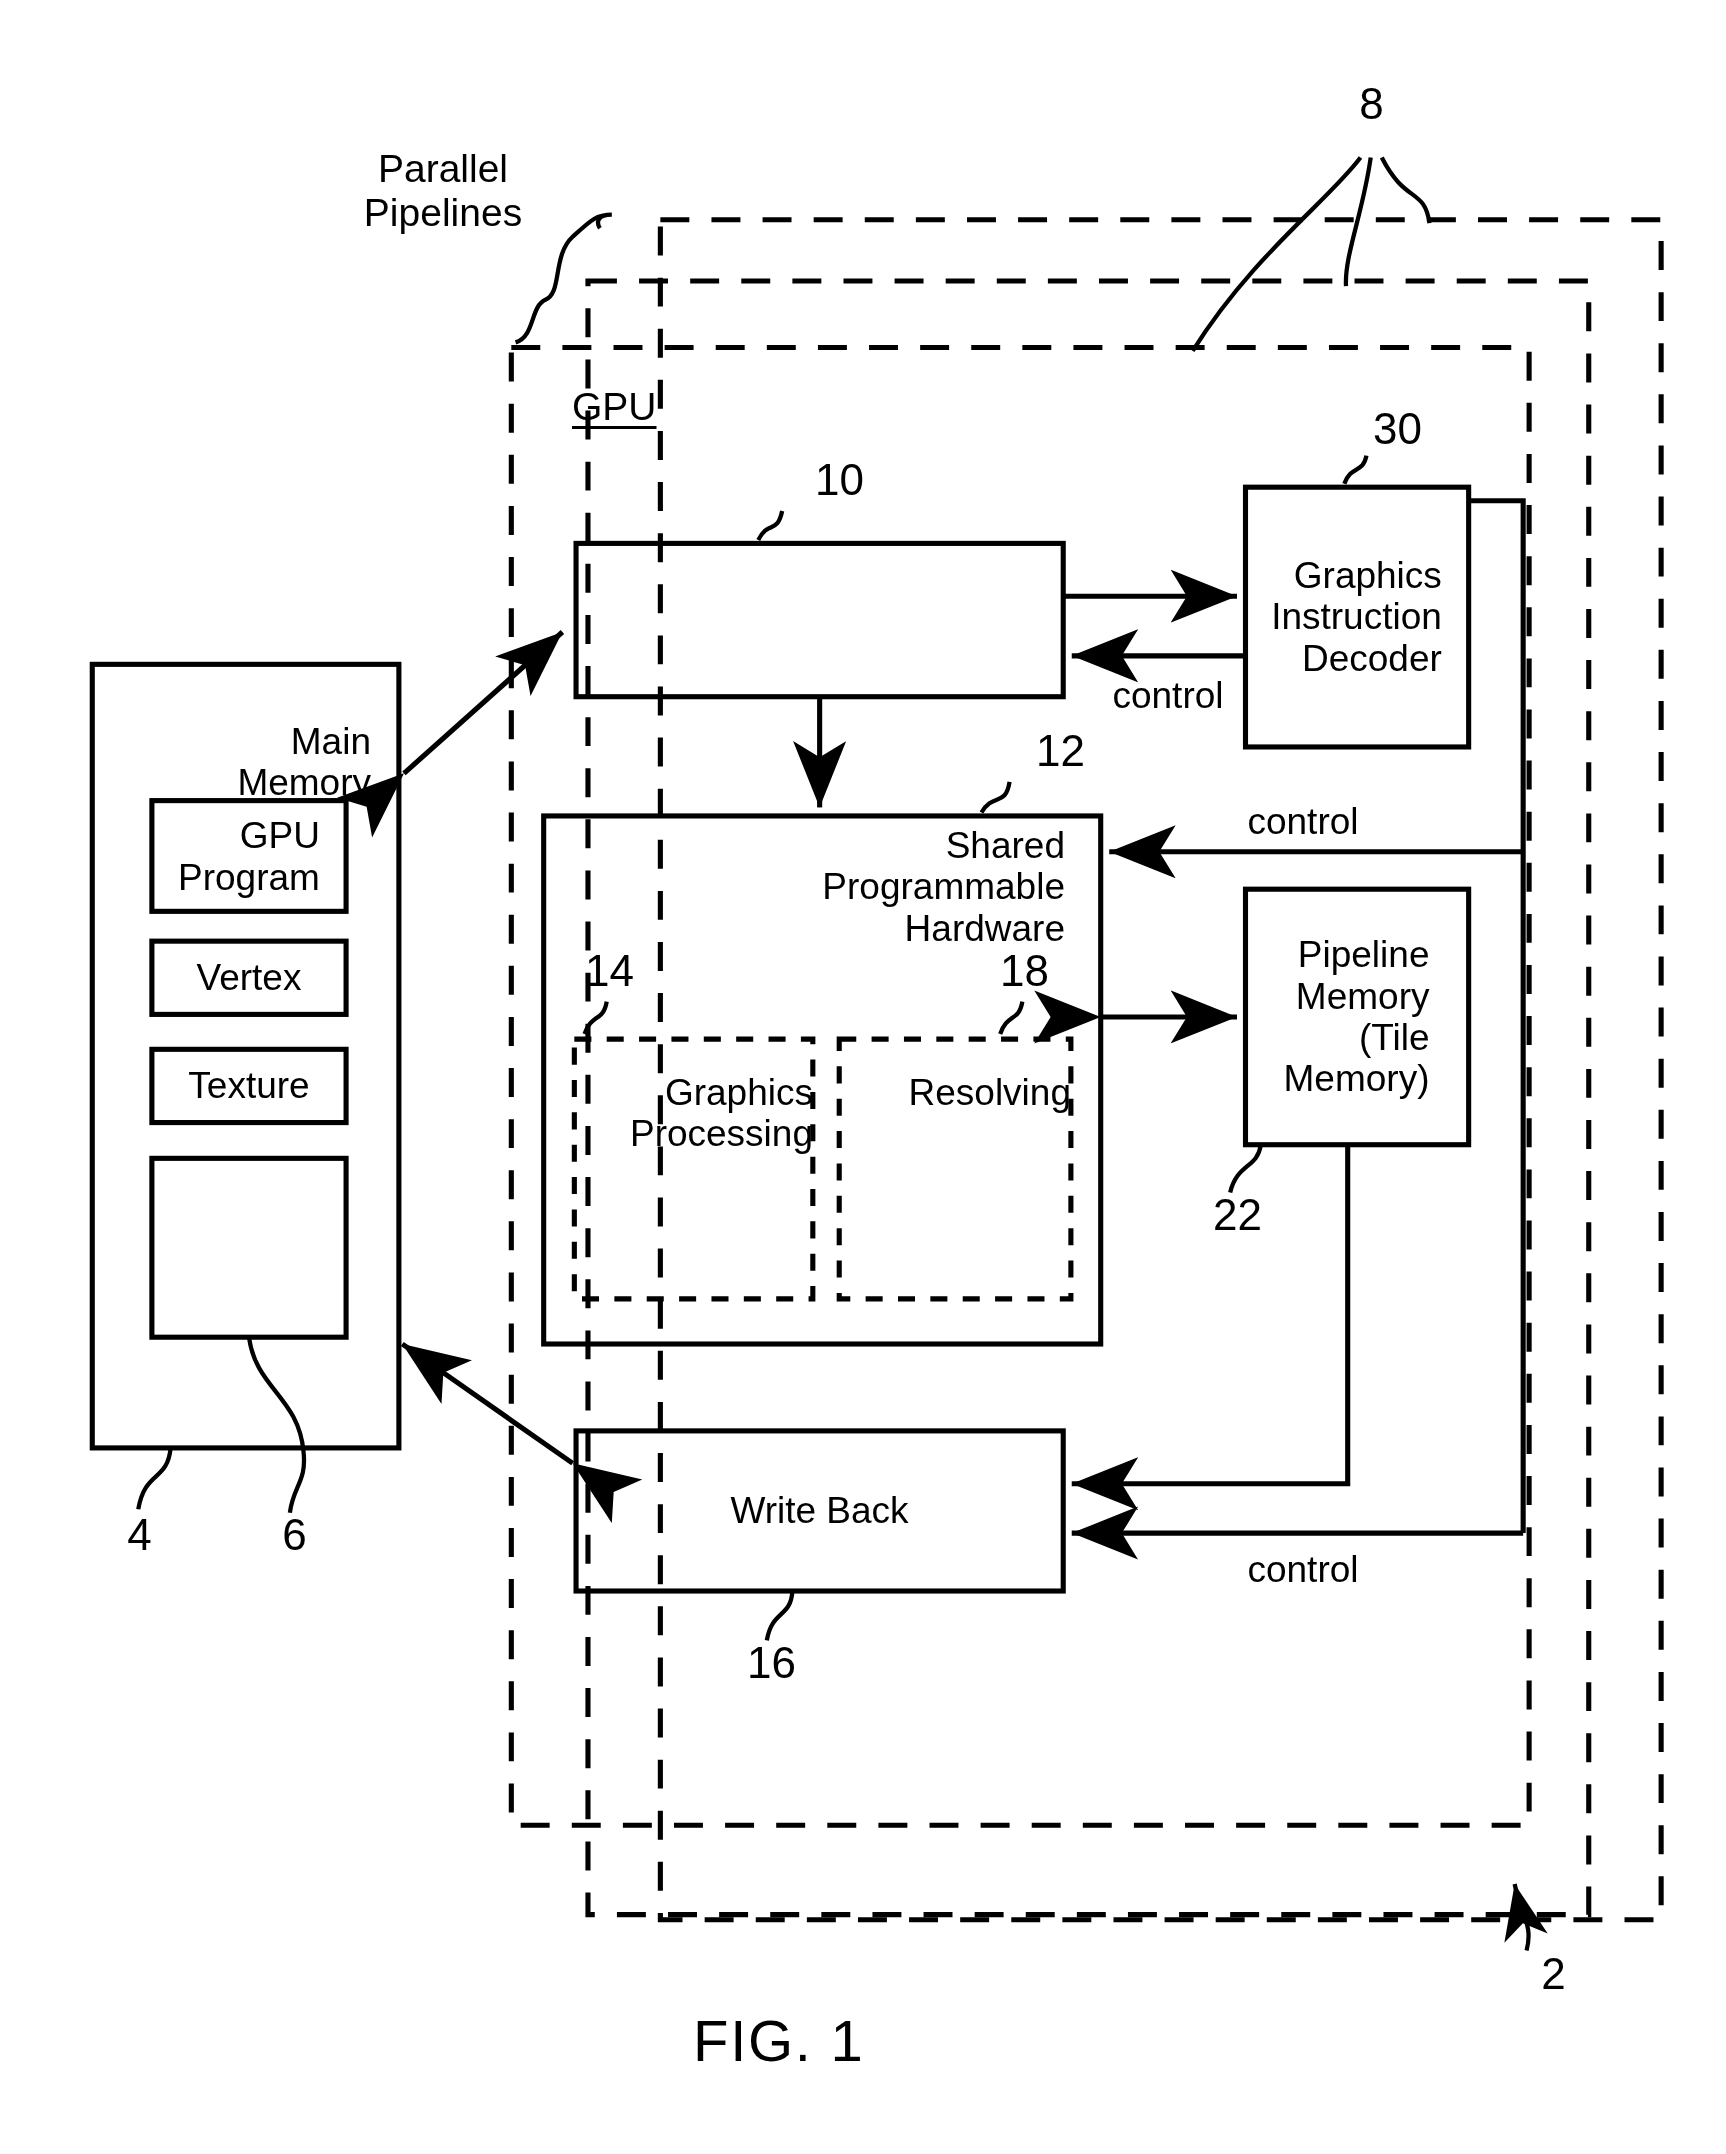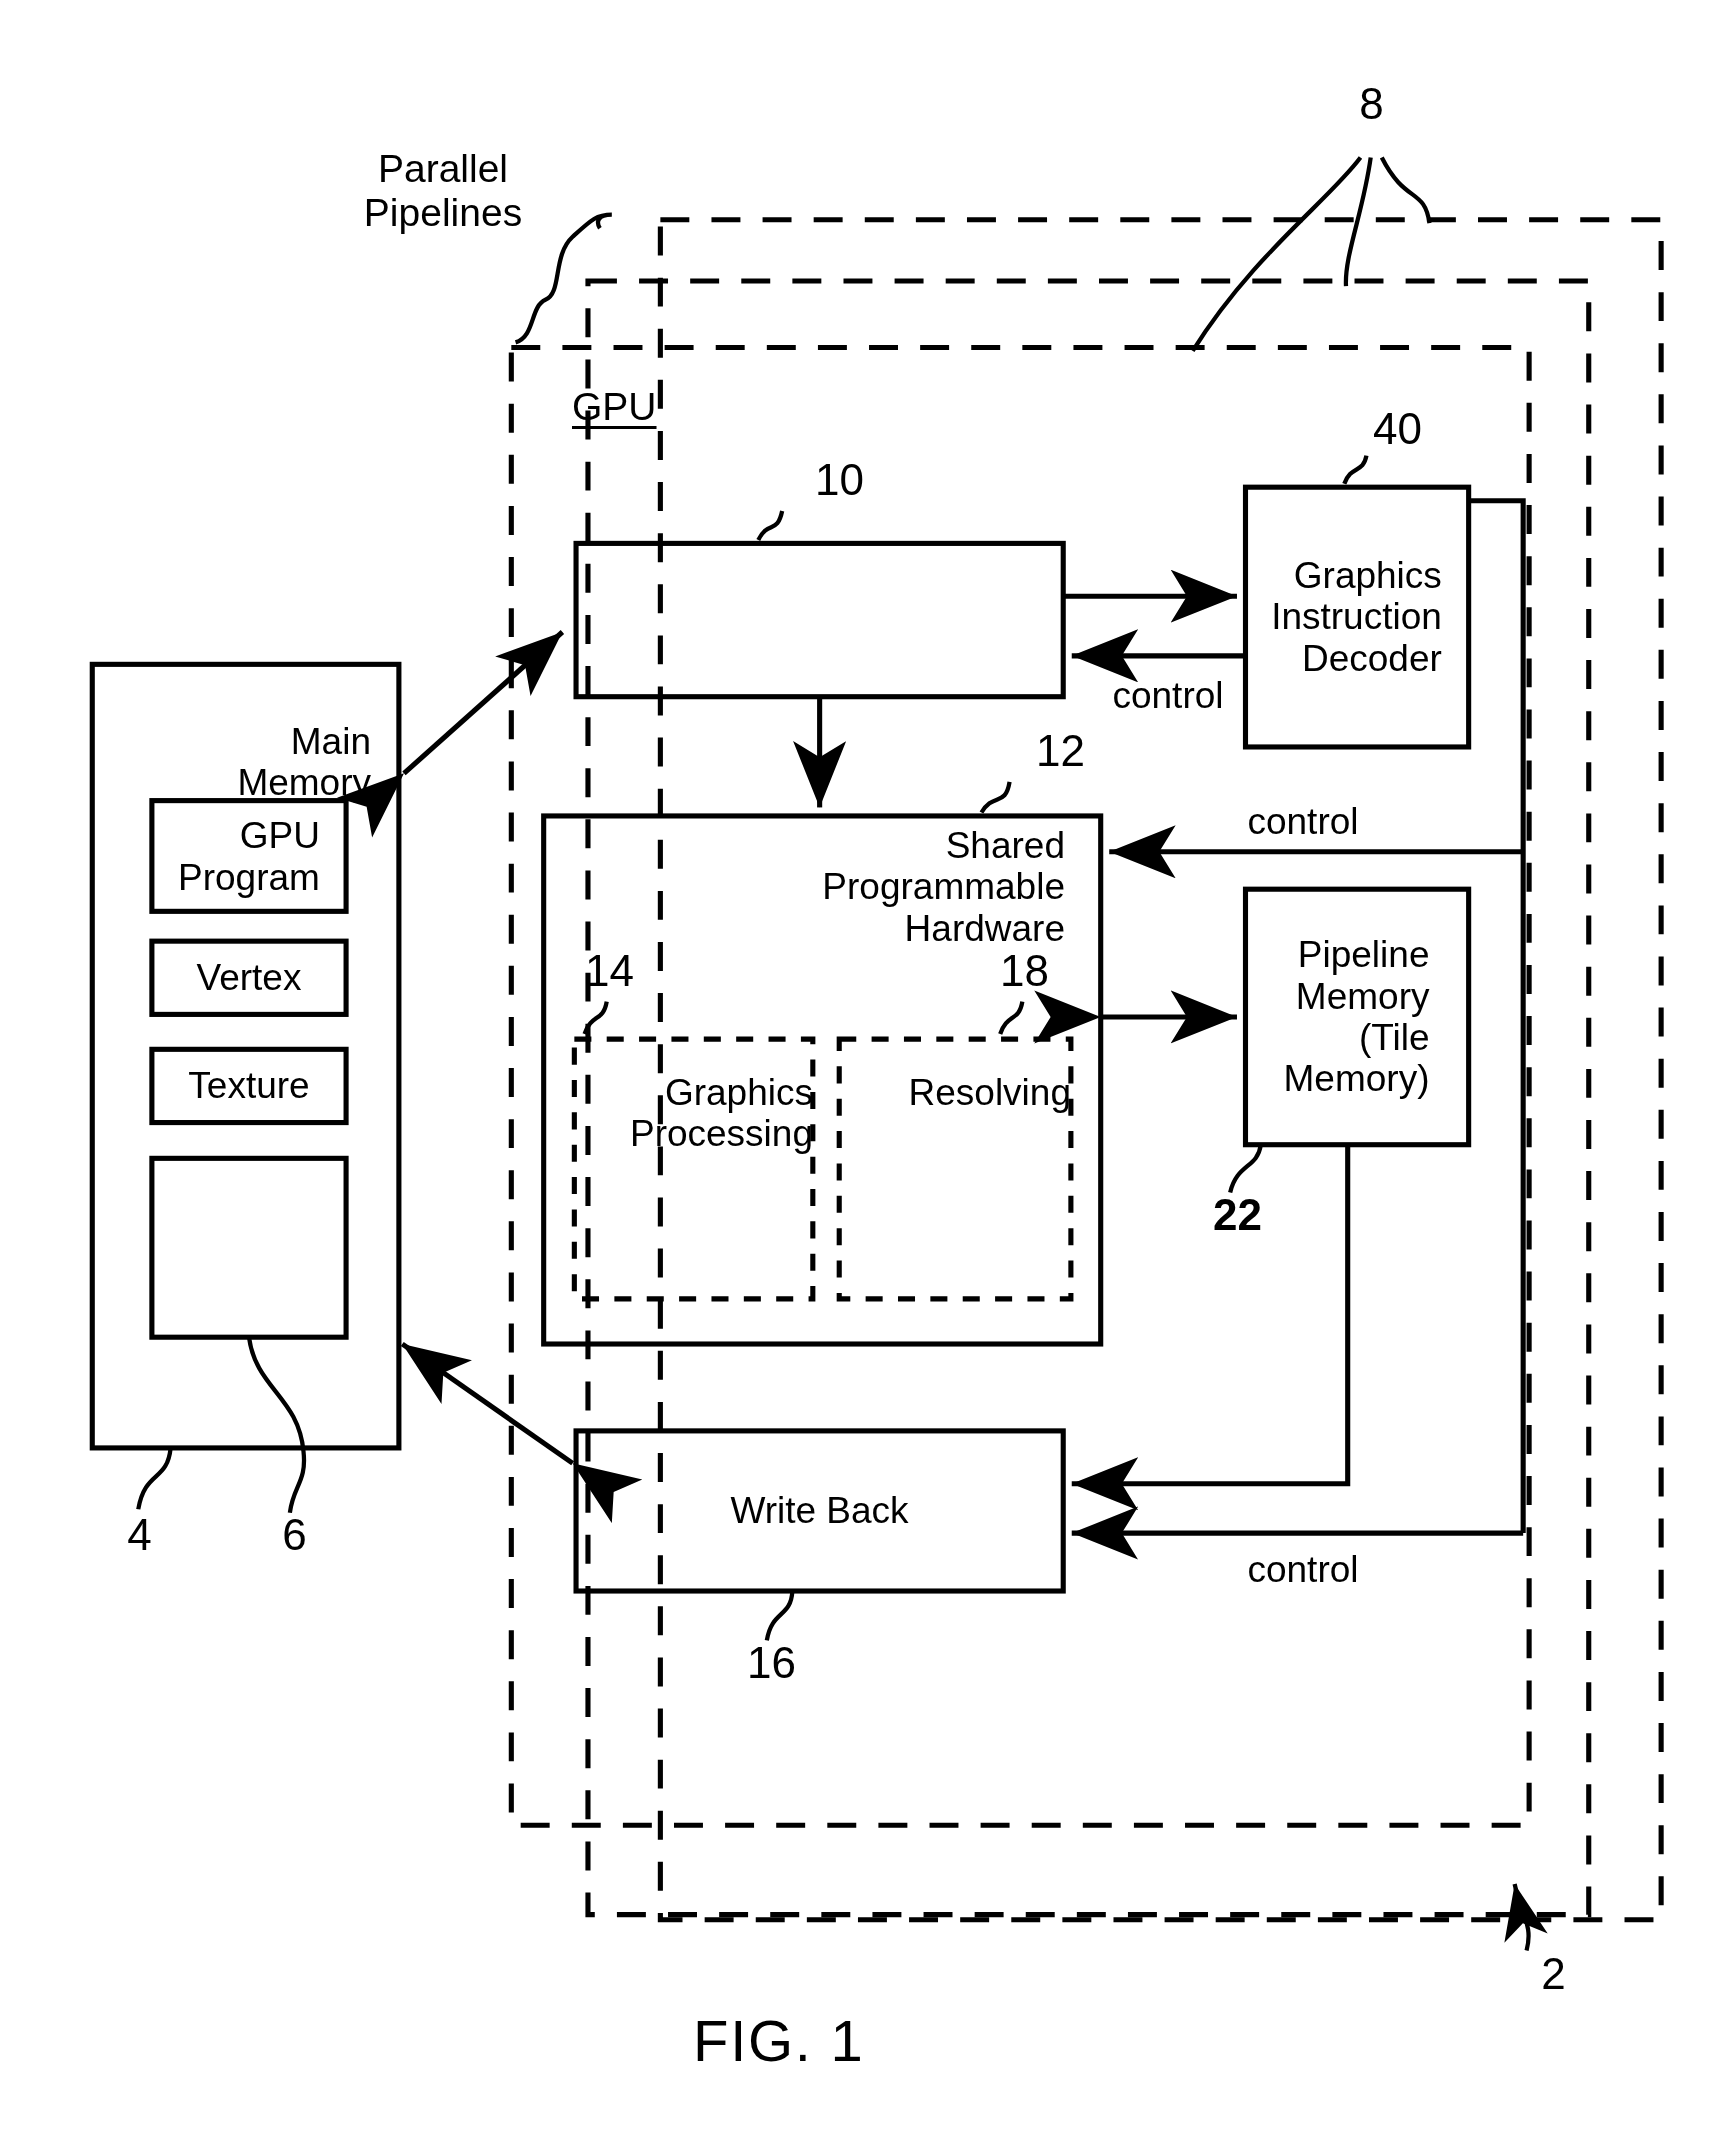--- a/index.html
+++ b/index.html
@@ -179,27 +179,27 @@
 
   <div class="lbl" style="left:839px; top:1072px; width:232px;">Resolving</div>
   <div class="refnum" style="left:986px; top:949px; width:77px;">18</div>
 
   <div class="lbl boxlabel" style="left:576px; top:1431px; width:487px; height:160px;">Write Back</div>
   <div class="refnum" style="left:733px; top:1641px; width:77px;">16</div>
 
   <div class="lbl boxlabel" style="left:1245px; top:487px; width:223px; height:260px;">Graphics
 Instruction
 Decoder</div>
-  <div class="refnum" style="left:1359px; top:407px; width:77px;">40</div>
+  <div class="refnum" style="left:1359px; top:407px; width:77px;">30</div>
 
   <div class="lbl boxlabel" style="left:1245px; top:889px; width:223px; height:256px;">Pipeline
 Memory
 (Tile
 Memory)</div>
-  <div class="refnum" style="left:1199px; top:1193px; width:77px;font-weight:bold;">22</div>
+  <div class="refnum" style="left:1199px; top:1193px; width:77px;">22</div>
 
   <div class="ctrl" style="left:1083px; top:675px; width:170px;">control</div>
   <div class="ctrl" style="left:1218px; top:801px; width:170px;">control</div>
   <div class="ctrl" style="left:1218px; top:1549px; width:170px;">control</div>
 
   <div class="refnum" style="left:1515px; top:1952px; width:77px;">2</div>
 
   <div class="figcap" style="left:693px; top:2007px; width:341px;">FIG. 1</div>
 
 </div>

